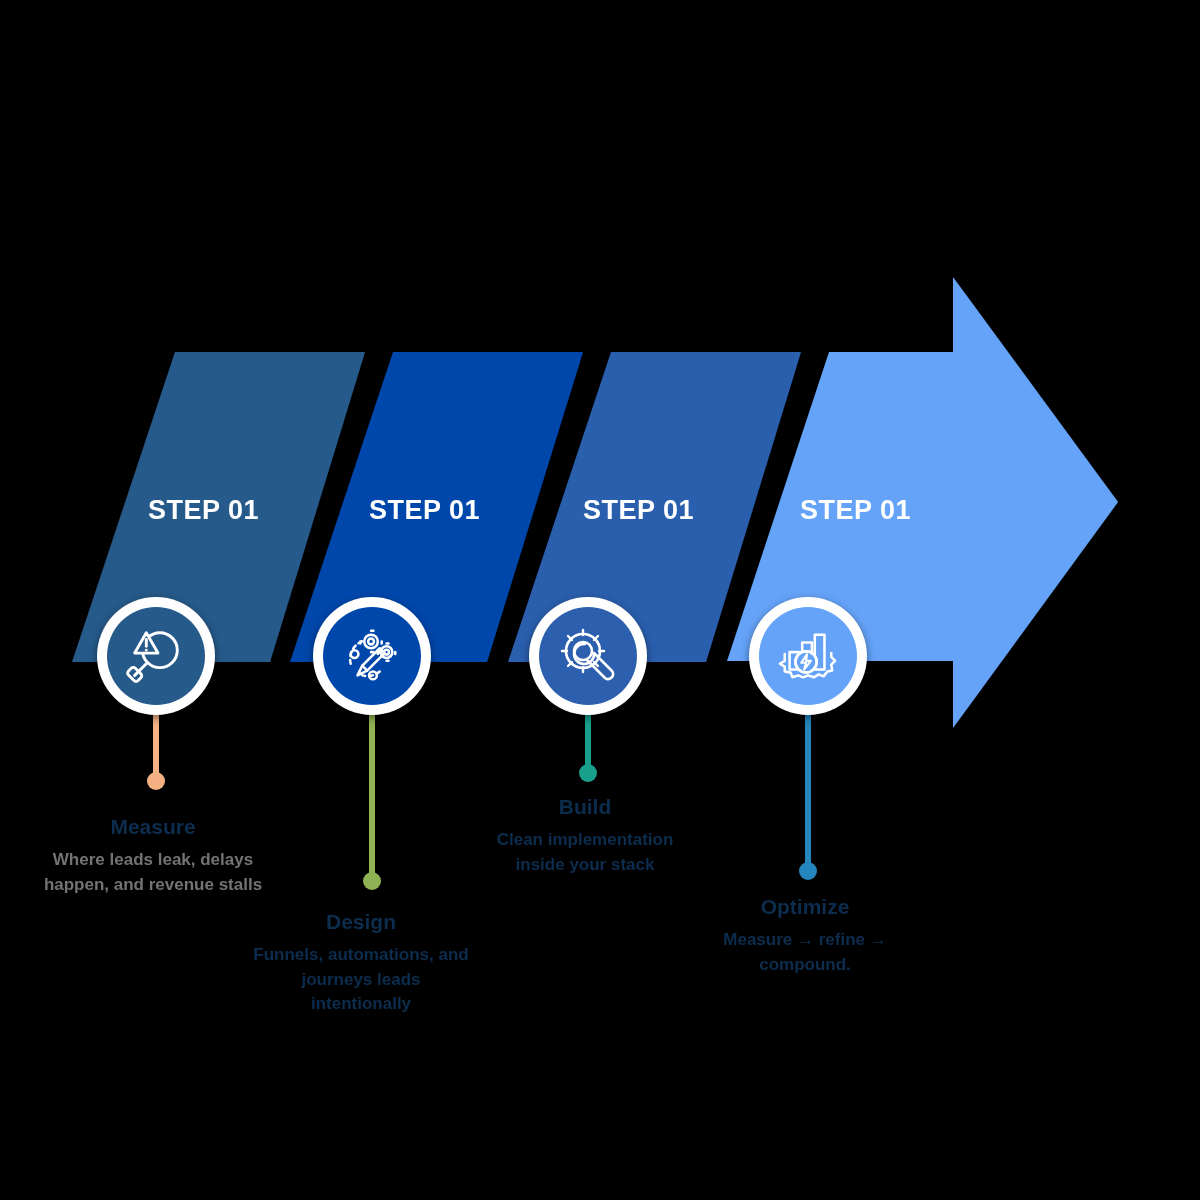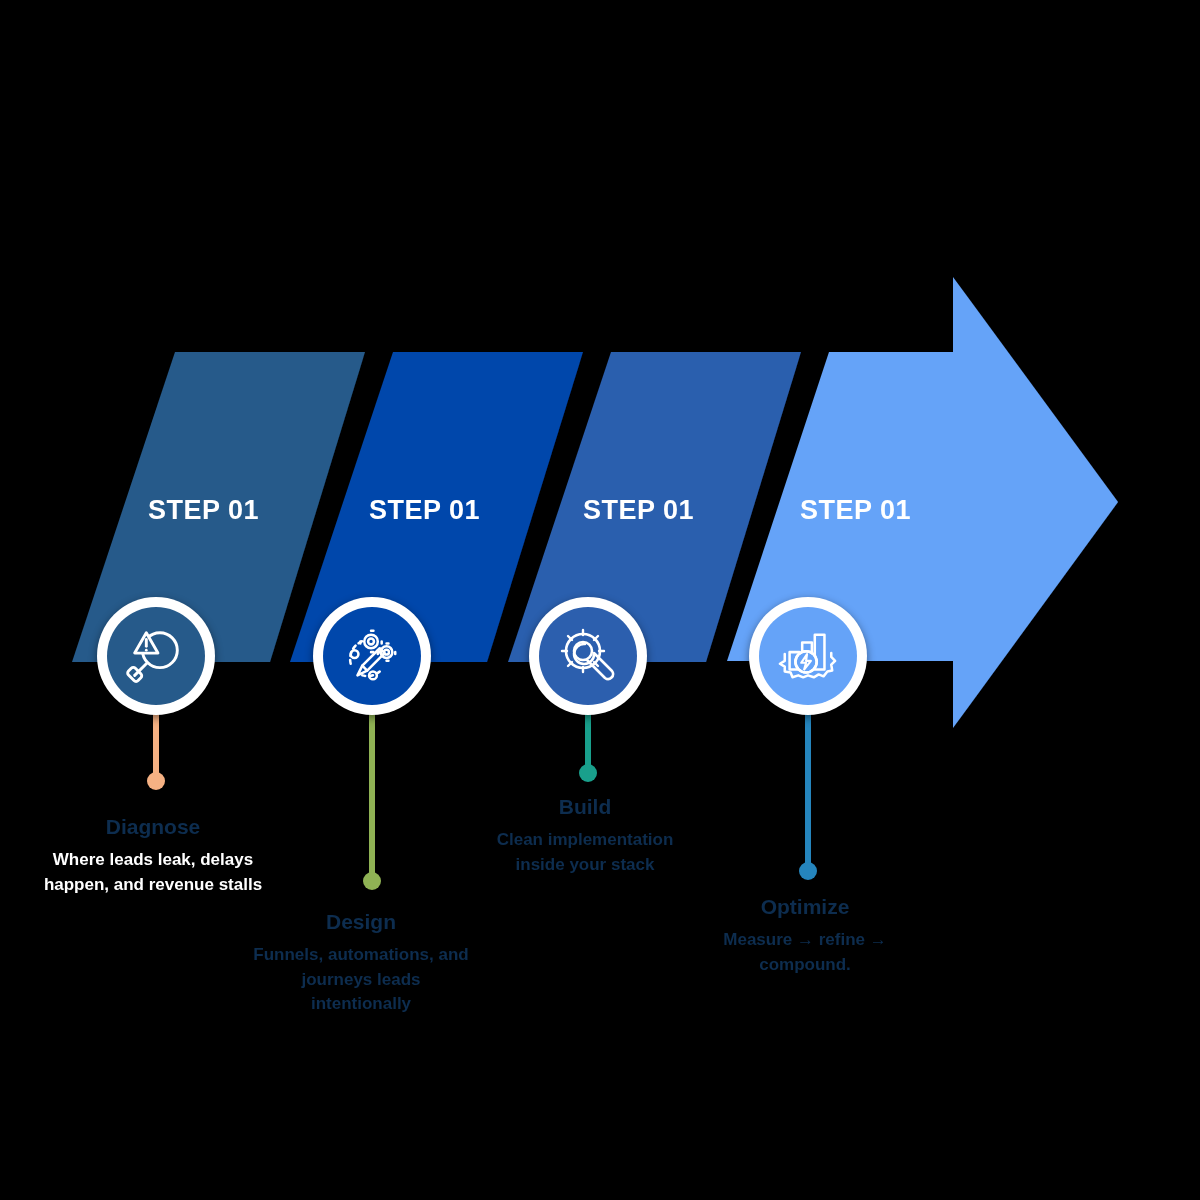--- a/index.html
+++ b/index.html
@@ -227,22 +227,22 @@
         <path d="M8 40 L8 47 L3 50 L8 53 L8 58 L14 59 L16 64 L22 62 L27 64 L32 62
                  L38 64 L43 61 L48 63 L52 58 L57 57 L56 51 L60 47 L56 43 L56 39" transform="translate(0,-10) scale(1)"></path>
         <circle cx="30" cy="38" r="11" fill="#65a3f8"></circle>
         <circle cx="30" cy="38" r="11"></circle>
         <polygon points="31,30 25,39 30,39 28,46 35,37 30,37" stroke-width="2.2"></polygon>
       </svg>
     </div>
   </div>
 
   <div class="txt-block t1">
-    <p class="txt-title" style="color: rgb(13, 45, 79);">Diagnose</p>
-    <p class="txt-desc" style="color: #ffffff;">Where leads leak, delays happen, and revenue stalls</p>
+    <p class="txt-title" style="color: rgb(13, 45, 79);">Measure</p>
+    <p class="txt-desc" style="color: #737373;">Where leads leak, delays happen, and revenue stalls</p>
   </div>
 
   <div class="txt-block t2">
     <p class="txt-title" style="color: rgb(13, 45, 79);">Design</p>
     <p class="txt-desc" style="color: rgb(13, 45, 79);">Funnels, automations, and journeys leads intentionally</p>
   </div>
 
   <div class="txt-block t3">
     <p class="txt-title" style="color: rgb(13, 45, 79);">Build</p>
     <p class="txt-desc" style="color: rgb(13, 45, 79);">Clean implementation inside your stack</p>

